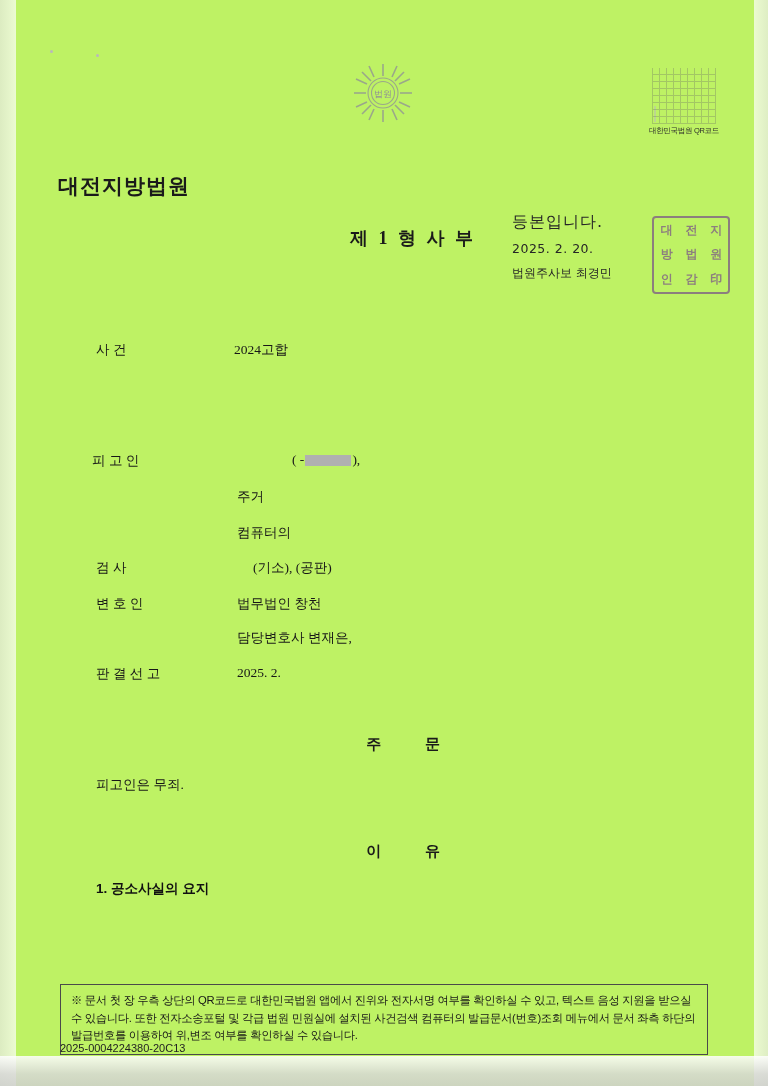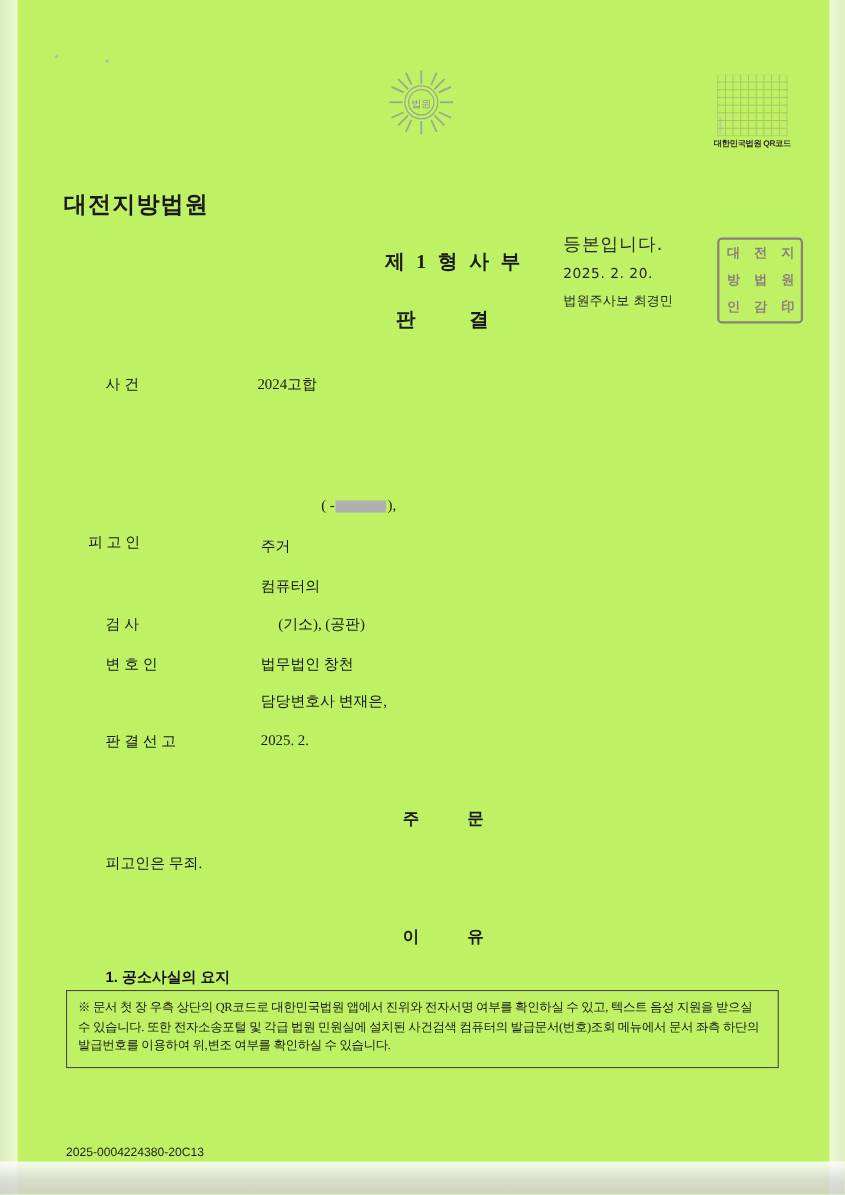--- a/index.html
+++ b/index.html
@@ -60,21 +60,21 @@
     width: 64px; height: 56px;
     margin: 0 auto 2px auto;
     opacity: .30;
     background-image:
       linear-gradient(90deg, #666 1px, transparent 1px),
       linear-gradient(0deg, #666 1px, transparent 1px);
     background-size: 7px 7px, 7px 7px;
   }
   .qr-label {
     font-size: 7.5px;
-    font-weight: bold;
+    font-weight: normal;
     letter-spacing: -0.3px;
     color: #2b2b2b;
     font-family: "Liberation Sans", sans-serif;
     text-align: center;
   }
 
   
   .court-name {
     position: absolute;
     left: 0; top: 172px;
@@ -200,28 +200,28 @@
     position: absolute;
     font-size: 13.5px;
     font-weight: bold;
     font-family: Liberation Sans, sans-serif;
     color: #111;
   }
 
   
   .notice {
     position: absolute;
-    left: 60px; top: 900px;
+    left: 60px; top: 984px;
     width: 648px;
     border: 1.2px solid #4a4a4a;
     padding: 7px 10px 9px 10px;
     box-sizing: border-box;
     font-size: 11.3px;
     line-height: 17.5px;
-    font-family: Liberation Serif, serif;
+    font-family: Liberation Sans, sans-serif;
     color: #171717;
     letter-spacing: -0.3px;
   }
 
   .doc-id {
     position: absolute;
     left: 60px; top: 1042px;
     font-size: 11px;
     font-family: "Liberation Sans", sans-serif;
     color: #222;
@@ -276,21 +276,20 @@
     </svg>
   </div>
 
   <div class="qr-wrap">
     <div class="qr-box"></div>
     <div class="qr-label">대한민국법원 QR코드</div>
   </div>
 
   <div class="court-name">대전지방법원</div>
   <div class="division">제 1 형 사 부</div>
-  <div class="judgment-word">판      결</div>
 
   <div class="cert">
     <div class="c1">등본입니다.</div>
     <div class="c2">2025. 2. 20.</div>
     <div class="c3">법원주사보 최경민</div>
   </div>
 
   <div class="seal">
     <span>대</span>
     <span>전</span>
@@ -299,21 +298,21 @@
     <span>법</span>
     <span>원</span>
     <span>인</span>
     <span>감</span>
     <span>印</span>
   </div>
 
   <div class="field-label" style="left:96px; top:341px;">사        건</div>
   <div class="field-value" style="left:234px; top:341px;">2024고합</div>
 
-  <div class="field-label" style="left:80px; top:452px;margin-top:32px;">피  고  인</div>
+  <div class="field-label" style="left:92px; top:452px;">피  고  인</div>
   <div class="field-value" style="left:292px; top:452px;">
     <span>(        -</span><span class="redact"></span><span>),</span>
   </div>
   <div class="field-value" style="left:237px; top:488px;">주거</div>
   <div class="field-value" style="left:237px; top:524px;">컴퓨터의</div>
 
   <div class="field-label" style="left:96px; top:559px;">검        사</div>
   <div class="field-value" style="left:253px; top:559px;">(기소),        (공판)</div>
 
   <div class="field-label" style="left:96px; top:595px;">변  호  인</div>

